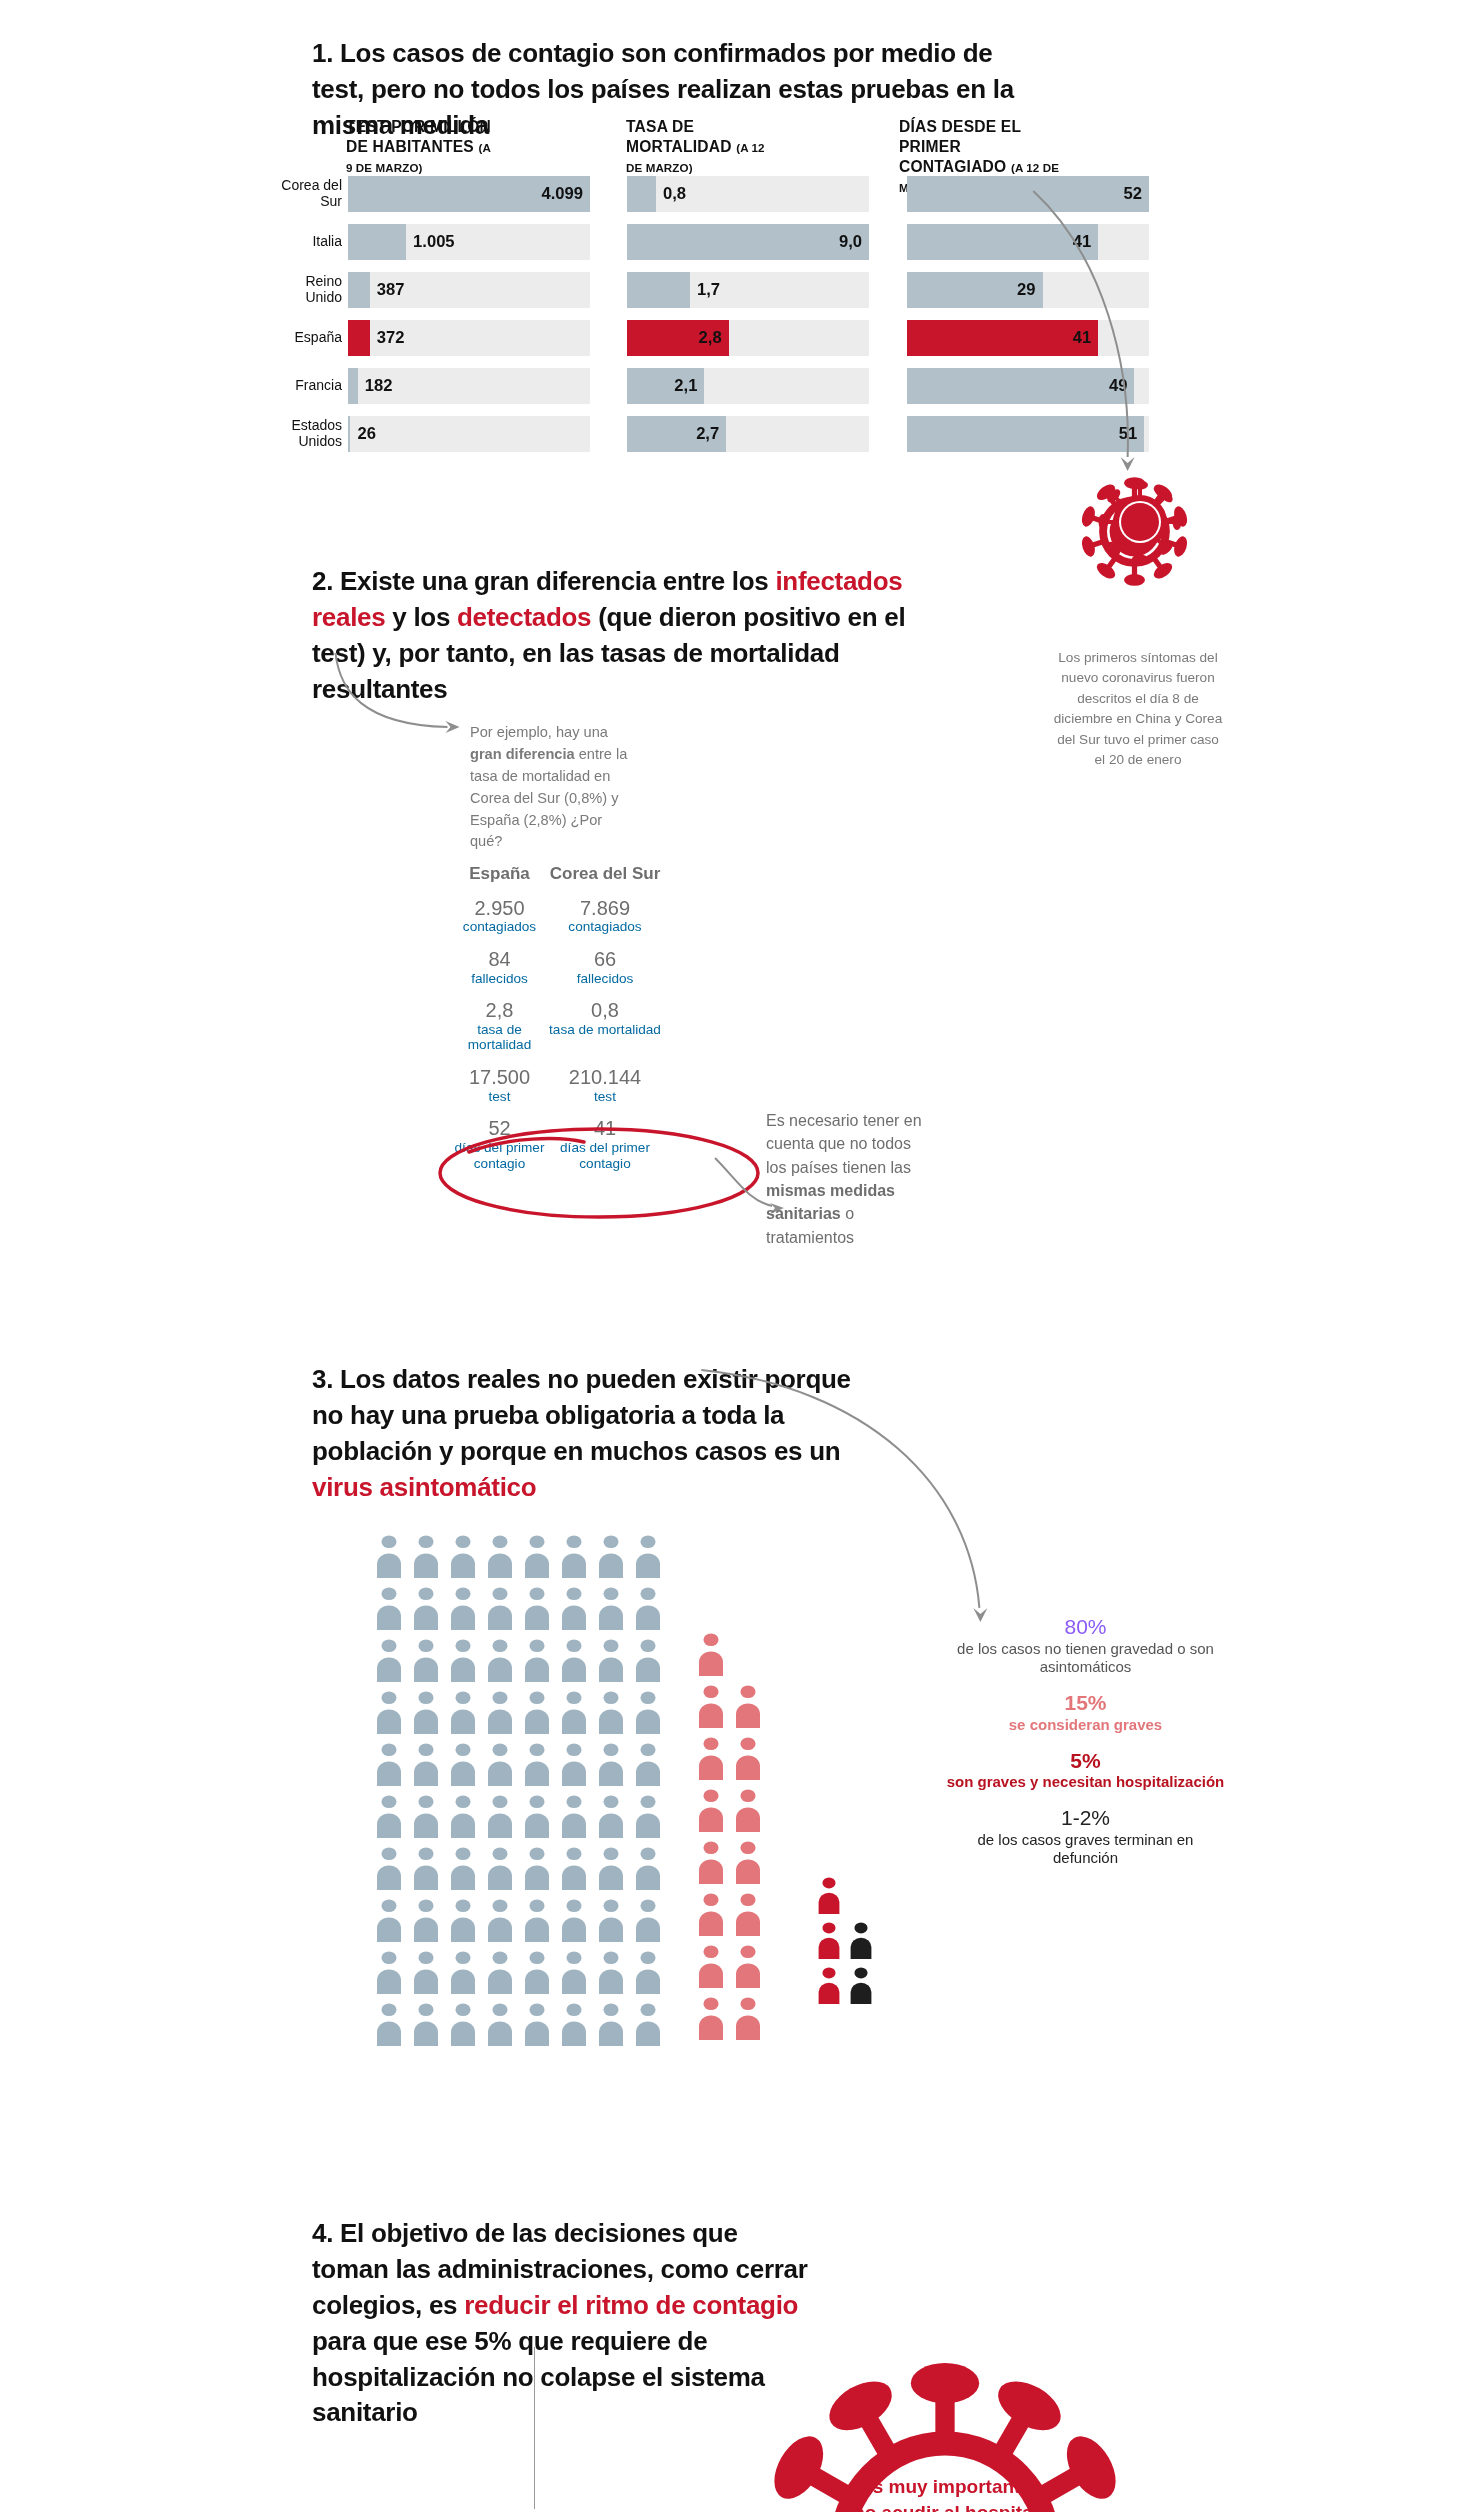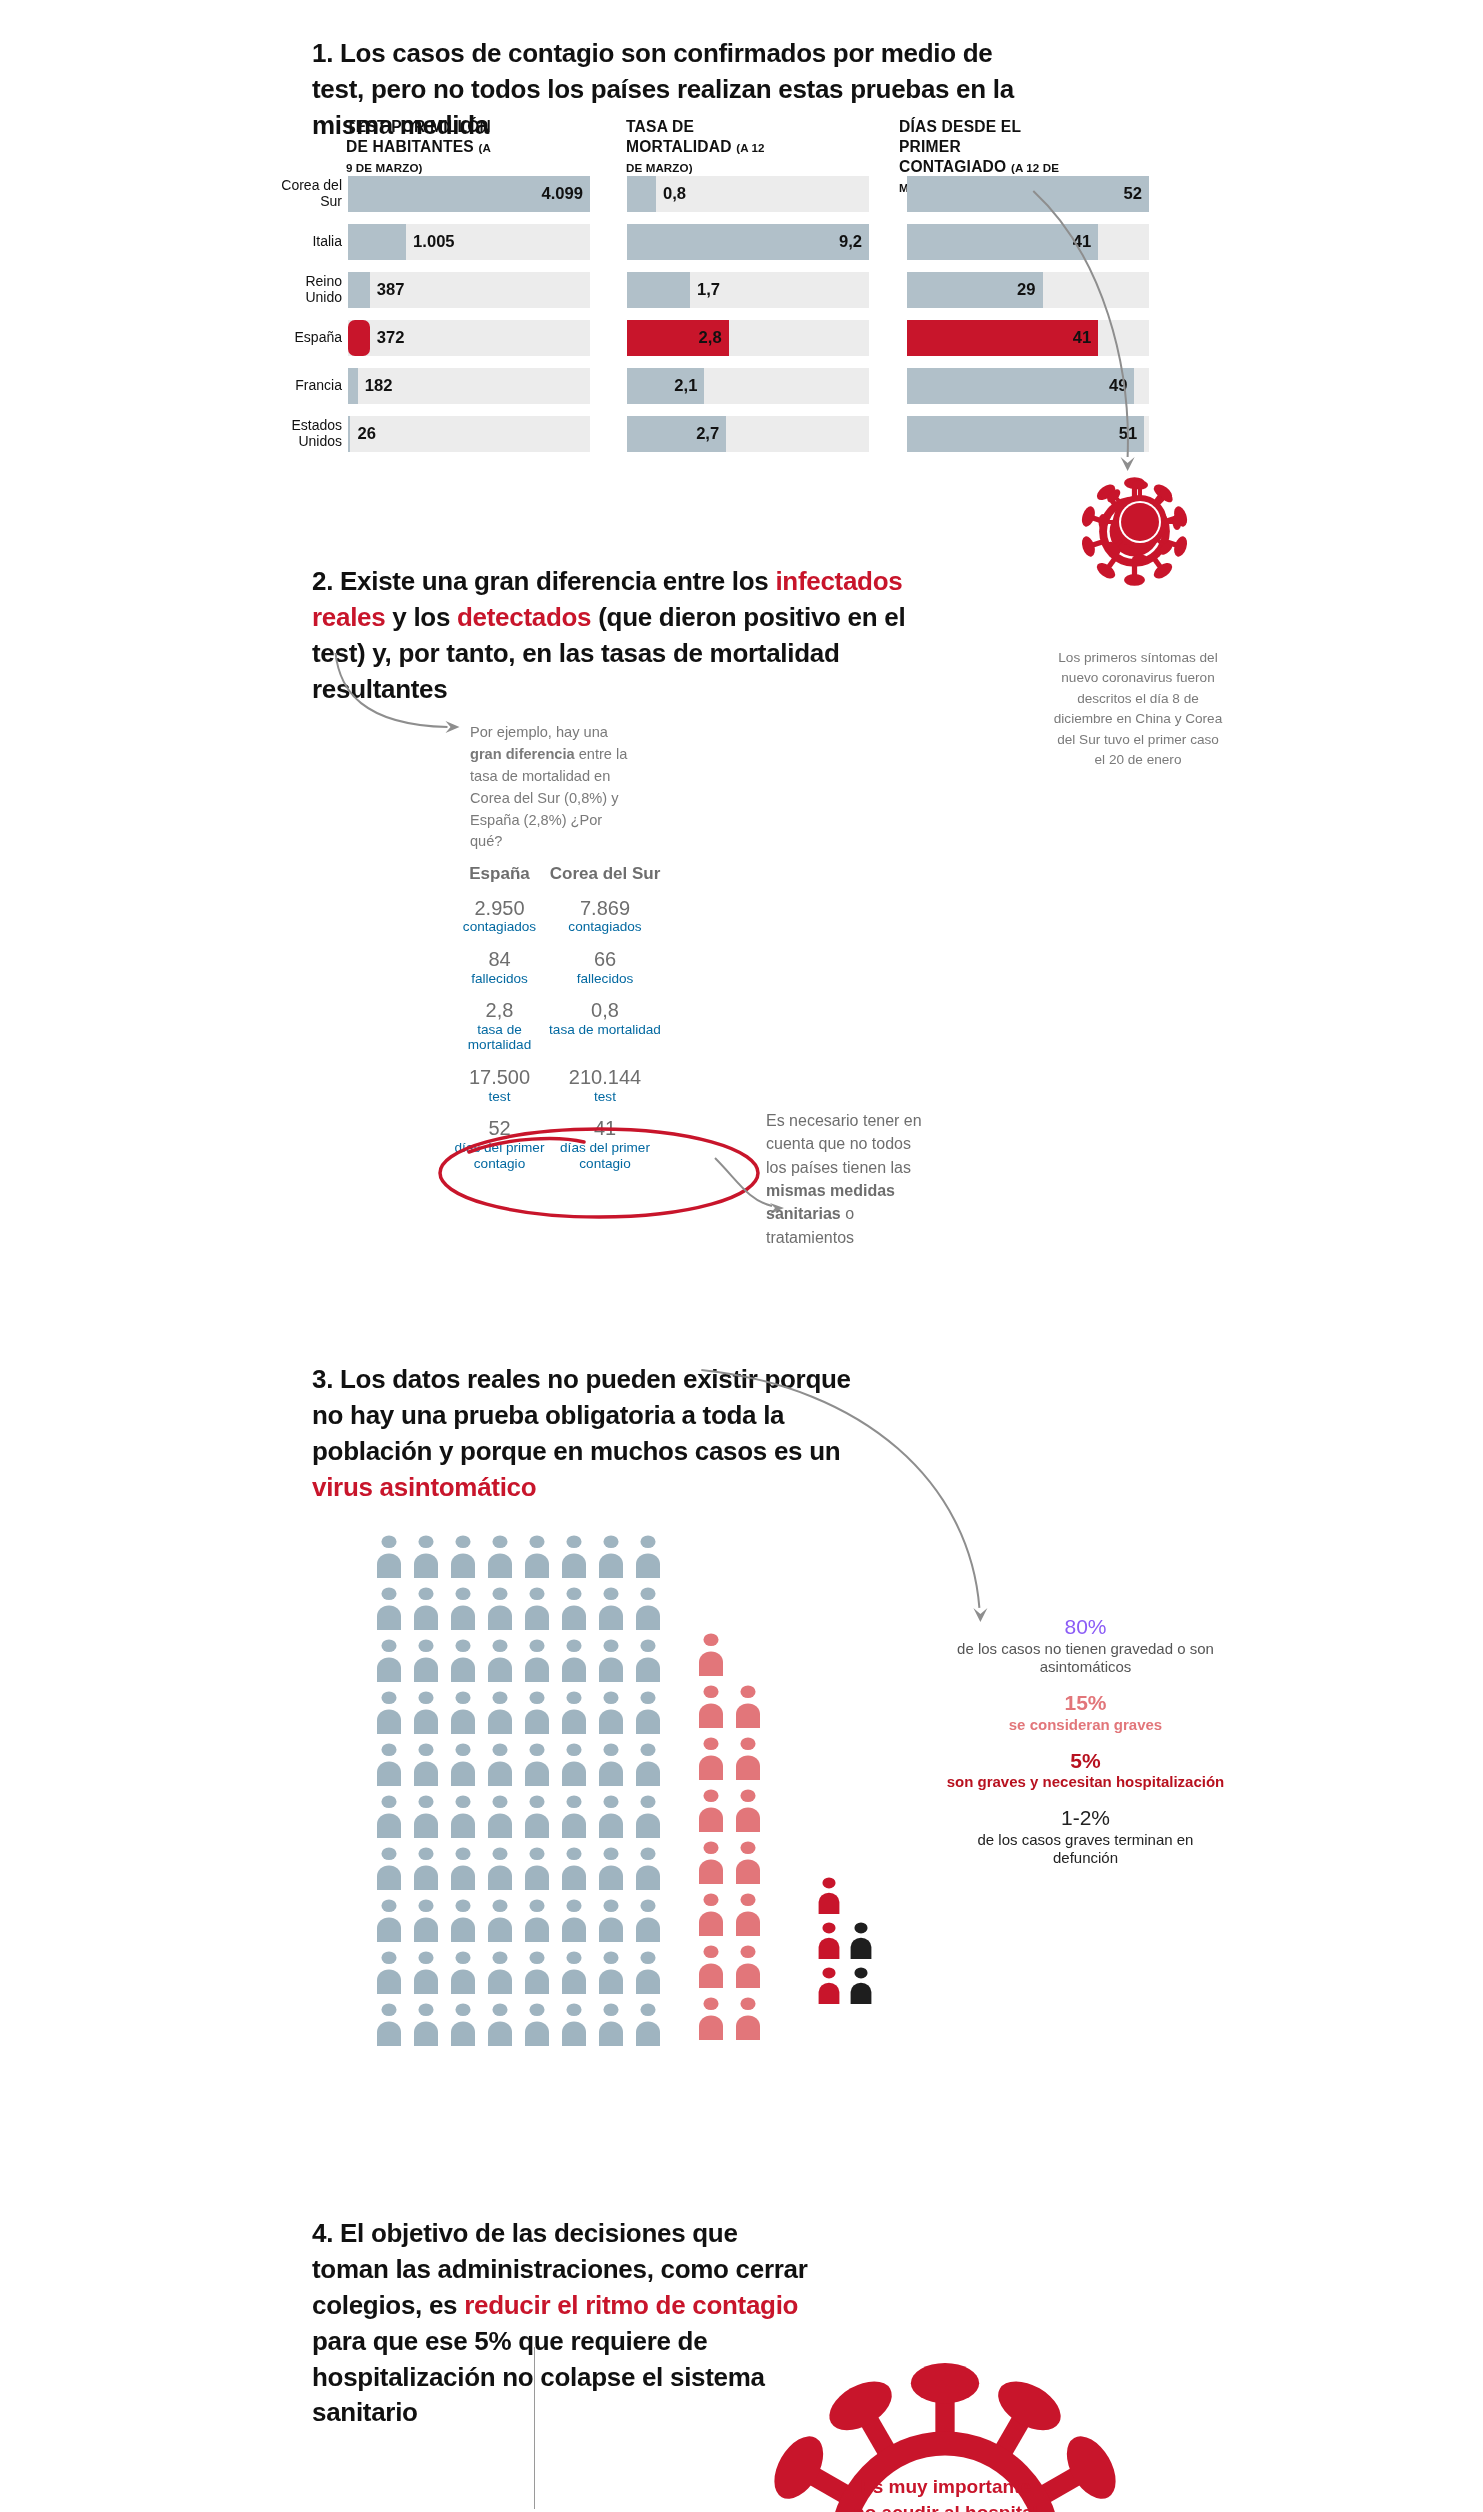--- a/index.html
+++ b/index.html
@@ -215,21 +215,21 @@
       </div>
       <div class="bar-row">
         <div class="rowlabel">Italia</div>
         <div class="bar-cell bc1">
           <div class="bar-fill" style="width: 24%;">
             <div class="bar-val outside">1.005</div>
           </div>
         </div>
         <div class="bar-cell bc2">
           <div class="bar-fill" style="width: 100%;">
-            <div class="bar-val inside">9,2</div>
+            <div class="bar-val inside">9,0</div>
           </div>
         </div>
         <div class="bar-cell bc3">
           <div class="bar-fill" style="width: 79%;">
             <div class="bar-val inside">41</div>
           </div>
         </div>
       </div>
       <div class="bar-row">
         <div class="rowlabel">Reino Unido</div>
@@ -245,21 +245,21 @@
         </div>
         <div class="bar-cell bc3">
           <div class="bar-fill" style="width: 56%;">
             <div class="bar-val inside">29</div>
           </div>
         </div>
       </div>
       <div class="bar-row">
         <div class="rowlabel">España</div>
         <div class="bar-cell bc1">
-          <div class="bar-fill red" style="width: 9%; border-radius: 7px;">
+          <div class="bar-fill red" style="width: 9%;">
             <div class="bar-val outside">372</div>
           </div>
         </div>
         <div class="bar-cell bc2">
           <div class="bar-fill red" style="width: 42%;">
             <div class="bar-val inside">2,8</div>
           </div>
         </div>
         <div class="bar-cell bc3">
           <div class="bar-fill red" style="width: 79%;">

